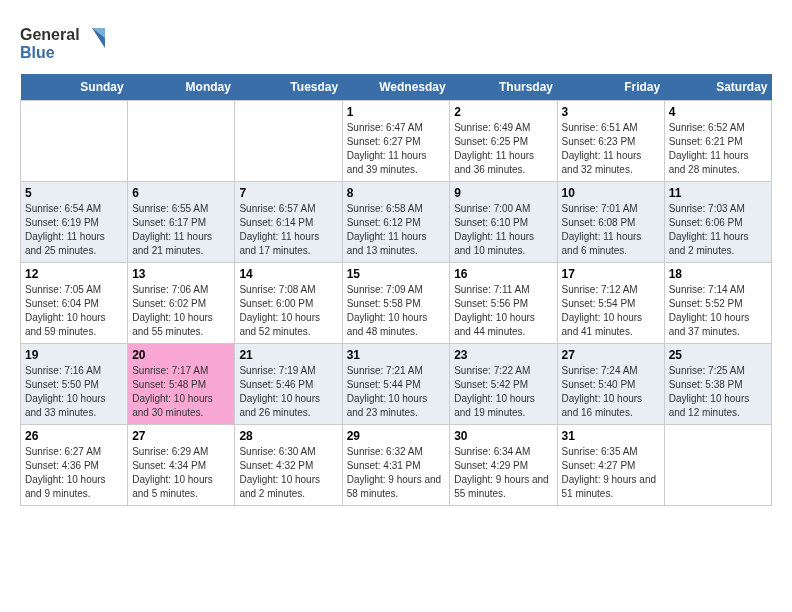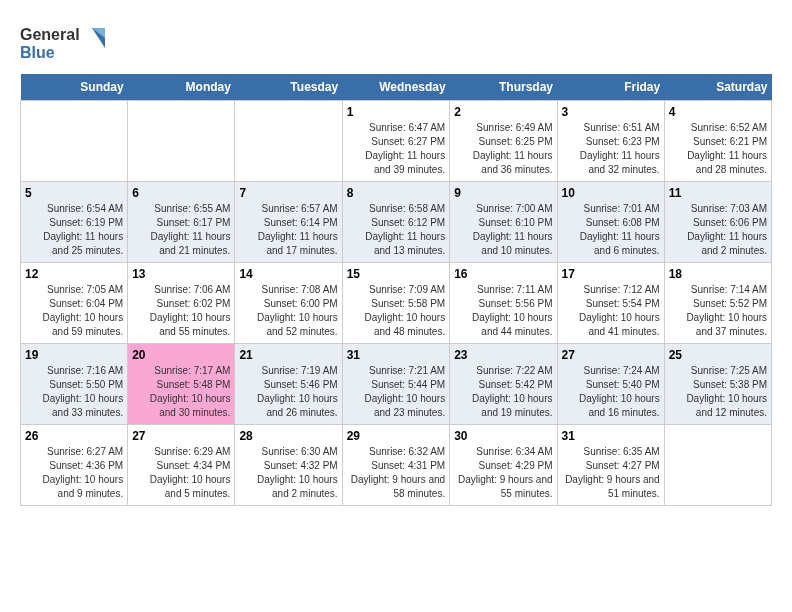--- a/index.html
+++ b/index.html
@@ -63,21 +63,20 @@
     .day-number {
       font-weight: bold;
       font-size: 12px;
       margin-bottom: 2px;
       display: block;
     }
     .day-info {
       font-size: 10px;
       color: #333;
       line-height: 1.4;
-      text-align: right;
     }
     .empty-cell {
       background-color: #fff !important;
     }
     
     .row-odd td { background-color: #fff; }
     .row-even td { background-color: #e8eef4; }
   </style>
 </head>
 <body>

